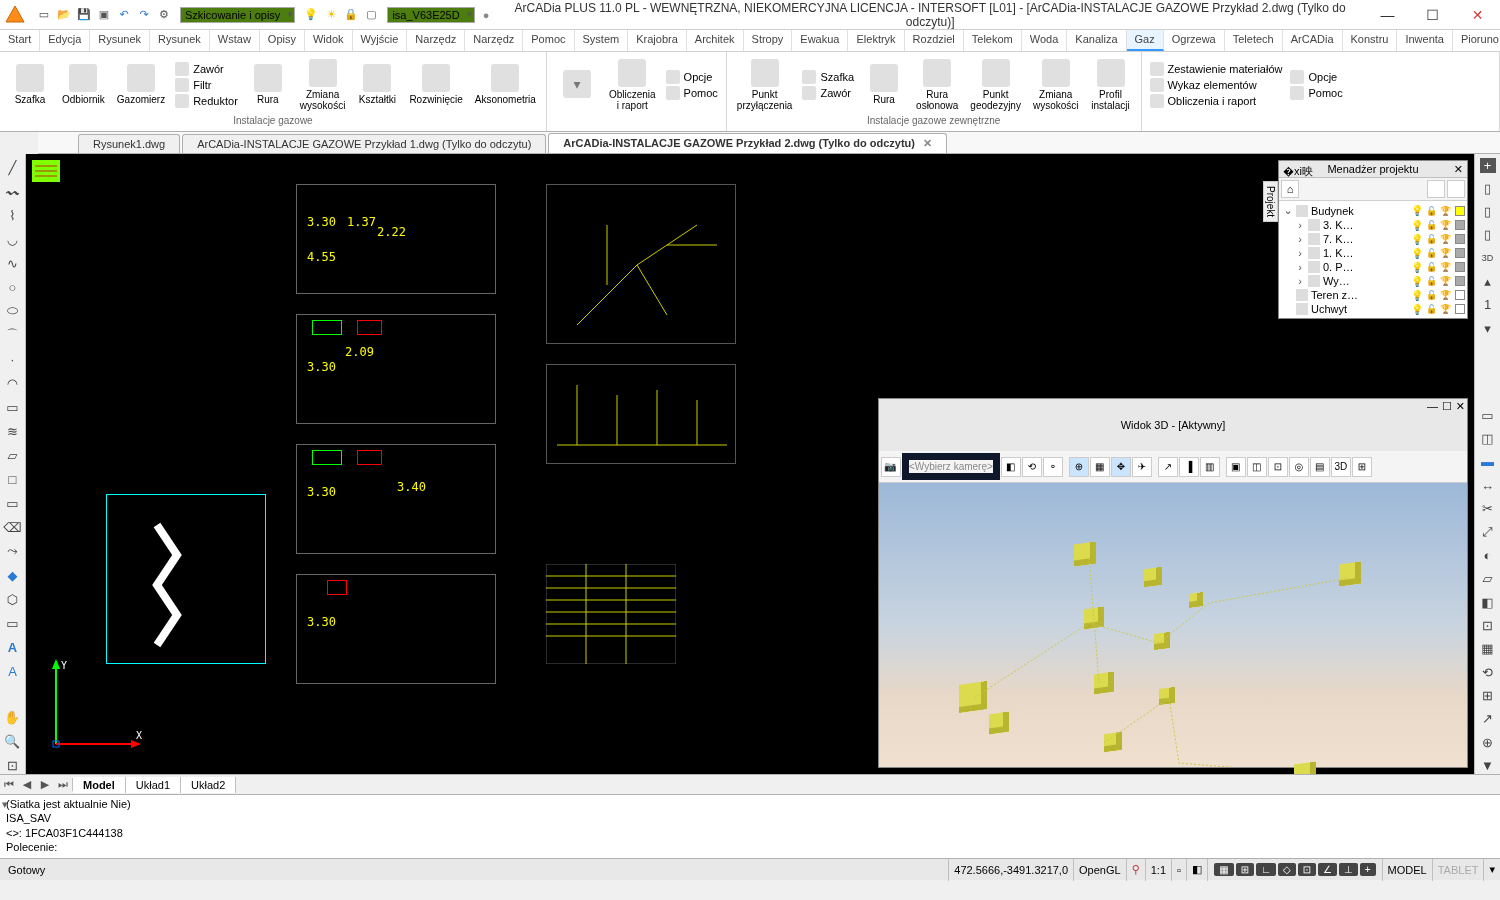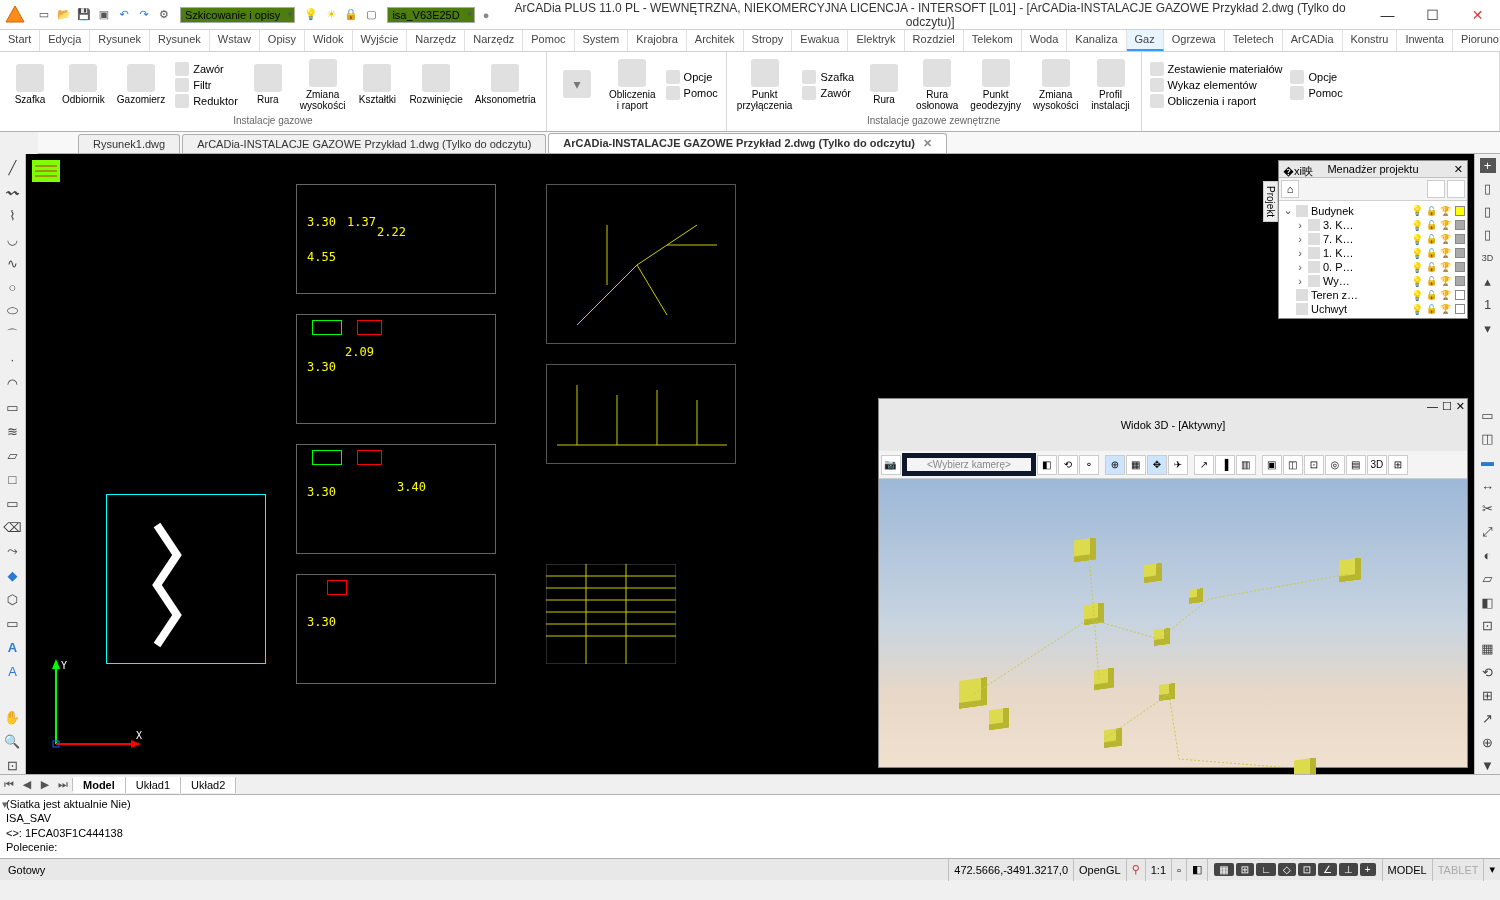--- a/index.html
+++ b/index.html
@@ -77,21 +77,21 @@
 .pm .node .tog { width:10px; height:10px; }
 .pm .sidelab { position:absolute; left:-16px; top:20px; writing-mode:vertical-rl; font-size:10px; background:#eee; border:1px solid #ccc; padding:4px 1px; }
 
 
 .v3d { position:absolute; right:6px; bottom:6px; width:590px; height:370px; background:#f4f4f4; border:1px solid #888; display:flex; flex-direction:column;}
 .v3d .vt { background:#e8e8e8; text-align:center; font-size:11px; padding:20px; position:relative;}
 .v3d .vt .wb { position:absolute; right:2px; top:1px; display:flex; gap:4px;}
 .v3d .vtool { display:flex; padding:2px; gap:1px; border-bottom:1px solid #ccc; align-items:center; flex-wrap:nowrap;}
 .v3d .vtool .vb { width:20px; height:20px; border:1px solid #ccc; background:#fff; display:flex; align-items:center; justify-content:center; font-size:10px;}
 .v3d .vtool .sep { width:4px; }
-.v3d .vtool .cam { border:5px solid #0f172a; padding:1px 20px; font-size:10px; color:#888;}
+.v3d .vtool .cam { border:7px solid #0f172a; padding:1px 0; font-size:10px; color:#888;}
 .v3d .scene { flex:1; background:linear-gradient(#9db8d8 0%, #c8d4e0 50%, #e8d8c8 75%, #f0e0d0 100%); position:relative;}
 .v3d .cube { position:absolute; background:#dcda4d; transform:skewY(-8deg); box-shadow: inset -6px -6px 0 #b8b530;}
 
 
 .sheets { height:20px; background:#f0f0f0; border-top:1px solid #b0b0b0; display:flex; align-items:center; font-size:11px;}
 .sheets .nav { display:flex; border-right:1px solid #c0c0c0;}
 .sheets .nav span { width:18px; text-align:center; color:#555;}
 .sheets .sh { padding:2px 10px; border-right:1px solid #c0c0c0; background:#fff;}
 .sheets .sh.active { font-weight:bold; background:#fff;}
 

